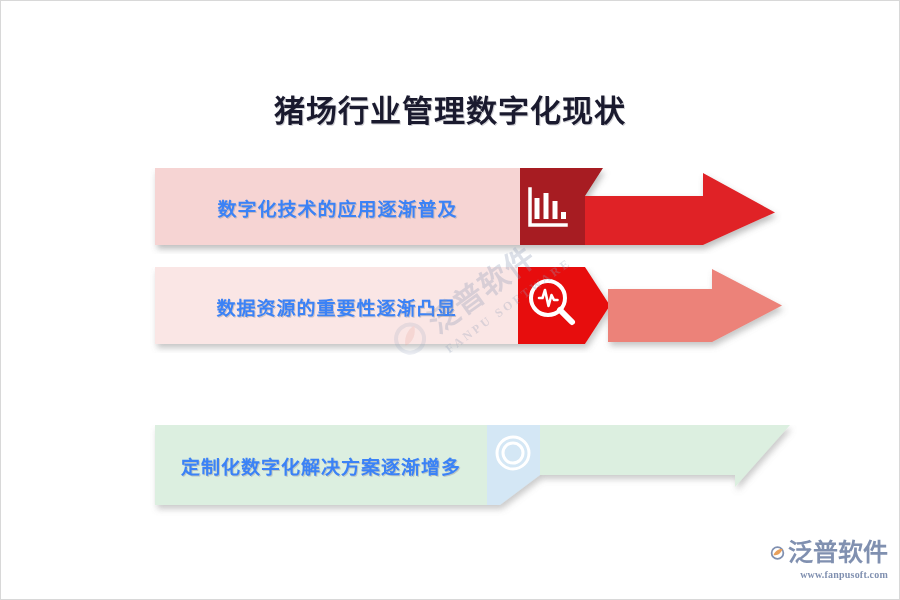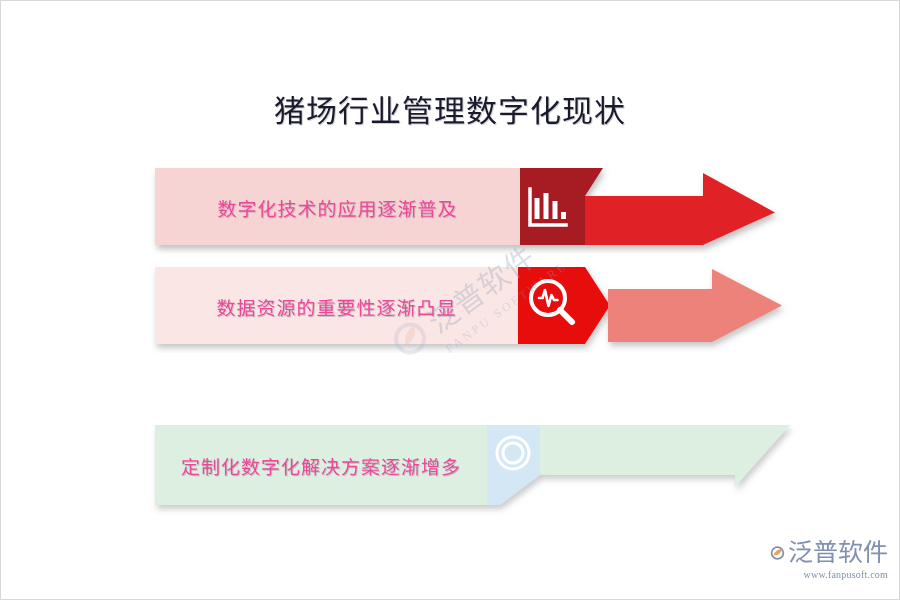--- a/index.html
+++ b/index.html
@@ -14,20 +14,21 @@
     font-family: "Liberation Serif", "DejaVu Serif", serif;
     overflow: hidden;
     position: relative;
   }
 
   #canvas {
     position: relative;
     width: 900px;
     height: 600px;
     background: #ffffff;
+    font-weight: bold;
   }
 
   
   .frame {
     position: absolute;
     left: 0; top: 0;
     width: 900px; height: 600px;
     box-sizing: border-box;
     border: 1px solid #d8d8d8;
     pointer-events: none;
@@ -99,21 +100,21 @@
   }
   .row-label {
     position: absolute;
     top: 0;
     height: 100%;
     display: flex;
     align-items: center;
     justify-content: center;
     font-size: 19px;
     letter-spacing: 1px;
-    color: #ec4899;
+    color: #3b82f6;
     text-shadow: 1px 1px 0 rgba(150,150,160,0.45);
     white-space: nowrap;
     font-family: "Liberation Serif", "DejaVu Serif", serif;
     pointer-events: none;
   }
 
   
   .logo {
     position: absolute;
     left: 770px;

